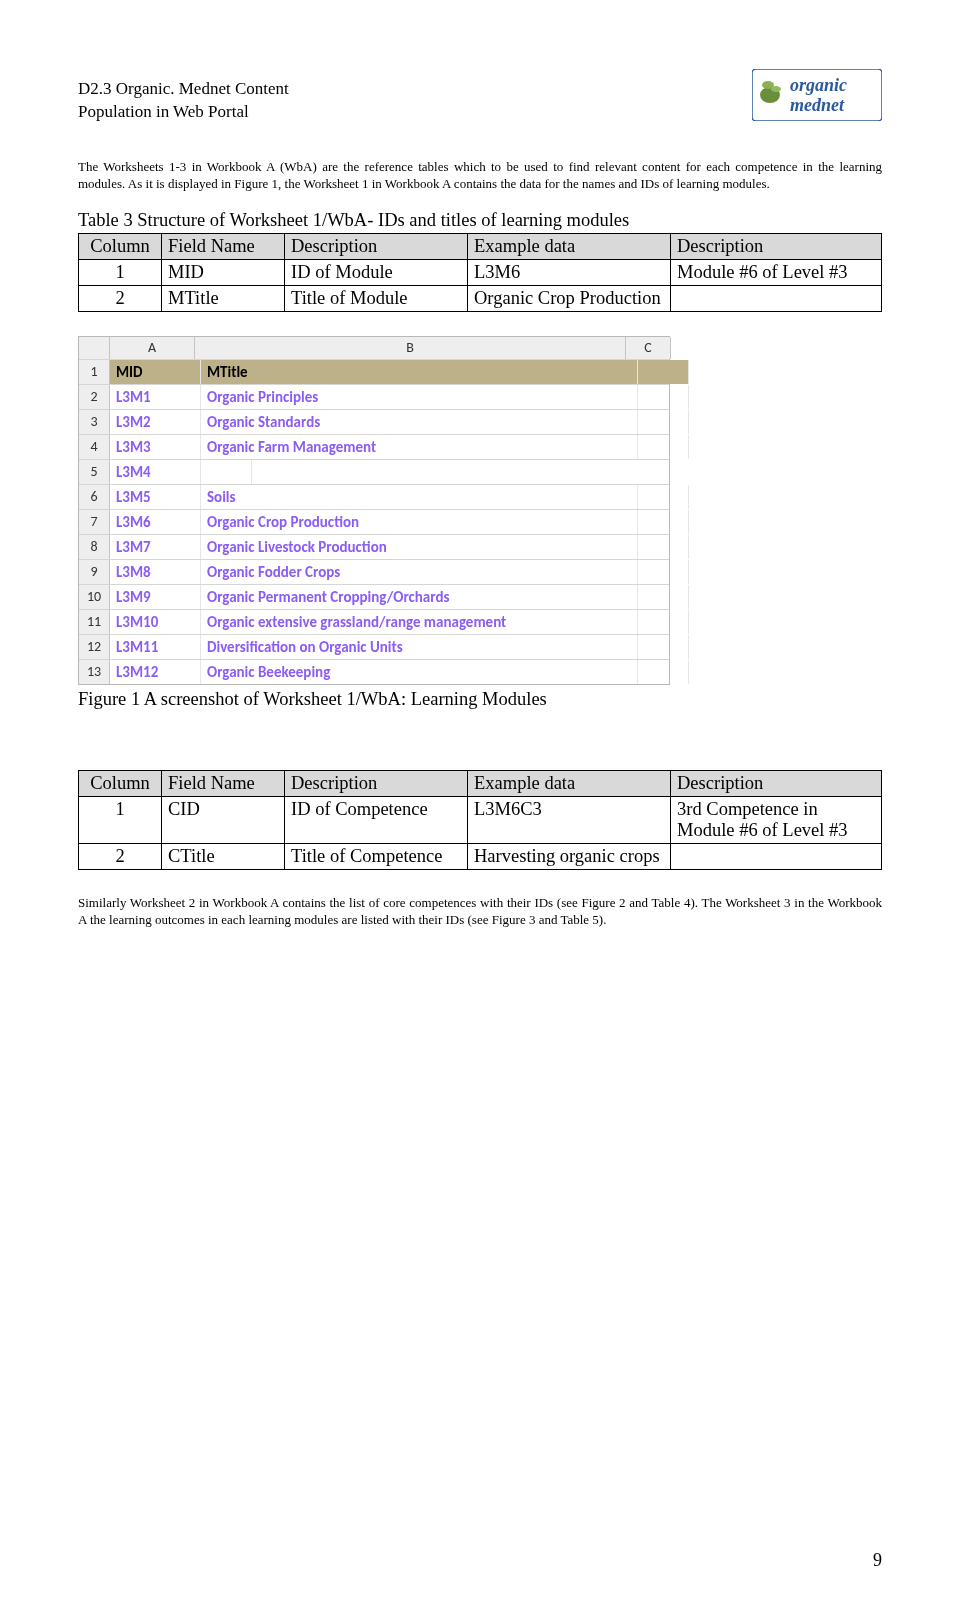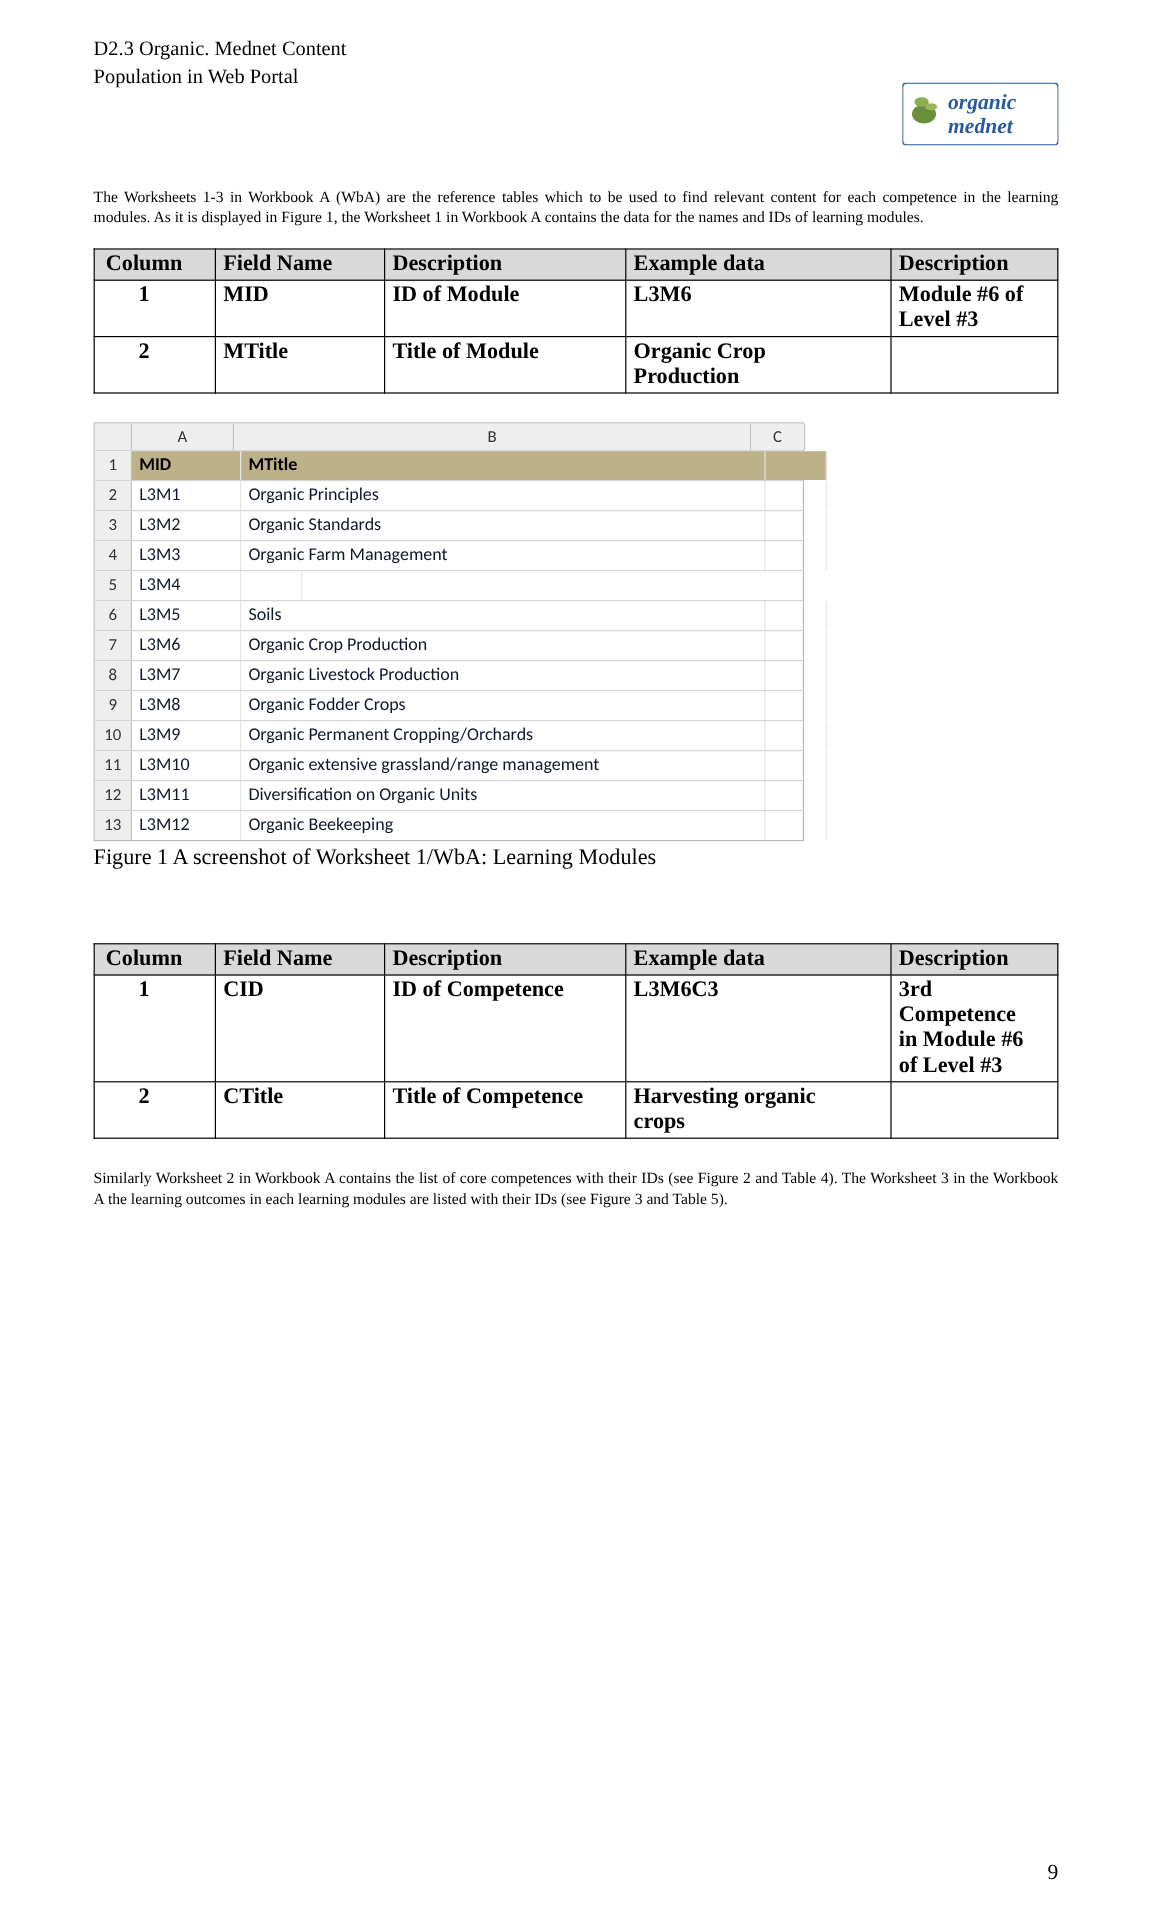--- a/index.html
+++ b/index.html
@@ -20,20 +20,21 @@
   }
   .header {
     display: flex;
     justify-content: space-between;
     align-items: flex-start;
     margin-bottom: 34px;
   }
   .header-left {
     font-size: 17px;
     line-height: 1.35;
+    margin-top: 48px;
   }
   .logo {
     text-align: right;
     margin-top: 39px;
   }
   .logo svg { display: block; }
   .body-text {
     font-size: 13px;
     line-height: 1.32;
     text-align: justify;
@@ -44,24 +45,24 @@
     margin-bottom: 2px;
   }
   table.schema {
     border-collapse: collapse;
     width: 100%;
     font-size: 18.5px;
     margin-bottom: 24px;
   }
   table.schema th, table.schema td {
     border: 1px solid #000;
-    padding: 2px 24px 2px 6px;
+    padding: 2px 6px 2px 6px;
     vertical-align: top;
     text-align: left;
-    font-weight: bold;
+    font-weight: normal;
   }
   table.schema th {
     background: #d9d9d9;
   }
   table.schema .col-num {
     text-align: center;
     width: 70px;
   }
   table.schema .col-field { width: 110px; }
   table.schema .col-desc { width: 170px; }
@@ -100,24 +101,24 @@
   .excel-colhdr {
     background: #eeeeee;
     border-right: 1px solid #c4c4c4;
     text-align: center;
     color: #333;
     font-size: 14px;
   }
   .excel-cell {
     border-right: 1px solid #e6e6e6;
     padding-left: 6px;
-    color: #0f172a;
+    color: #8b5cf6;
     white-space: nowrap;
     overflow: hidden;
-    font-weight: 400;
+    font-weight: 700;
   }
   .excel .colA { width: 84px; flex-shrink: 0; }
   .excel .colB { width: 430px; flex-shrink: 0; }
   .excel .colC { width: 44px; flex-shrink: 0; }
   .excel-hdrrow .excel-cell {
     background: #bdb18a;
     color: #000;
     font-weight: 700;
   }
   .fig-caption {
@@ -149,20 +150,21 @@
           <ellipse cx="14" cy="10" rx="5" ry="3" fill="#96b85e"></ellipse>
         </g>
         <text x="38" y="22" font-family="Georgia, serif" font-style="italic" font-weight="bold" font-size="18" fill="#2a5a9b">organic</text>
         <text x="38" y="42" font-family="Georgia, serif" font-style="italic" font-weight="bold" font-size="18" fill="#2a5a9b">mednet</text>
       </svg>
     </div>
   </div>
 
   <div class="body-text">The Worksheets 1-3 in Workbook A (WbA) are the reference tables which to be used to find relevant content for each competence in the learning modules. As it is displayed in Figure 1, the Worksheet 1 in Workbook A contains the data for the names and IDs of learning modules.</div>
 
+  <div class="table-caption">Table 3 Structure of Worksheet 1/WbA- IDs and titles of learning modules</div>
   <table class="schema">
     <tbody>
         <tr>
       <th class="col-num">Column</th>
       <th class="col-field">Field Name</th>
       <th class="col-desc">Description</th>
       <th class="col-ex">Example data</th>
       <th>Description</th>
     </tr>
     <tr>

